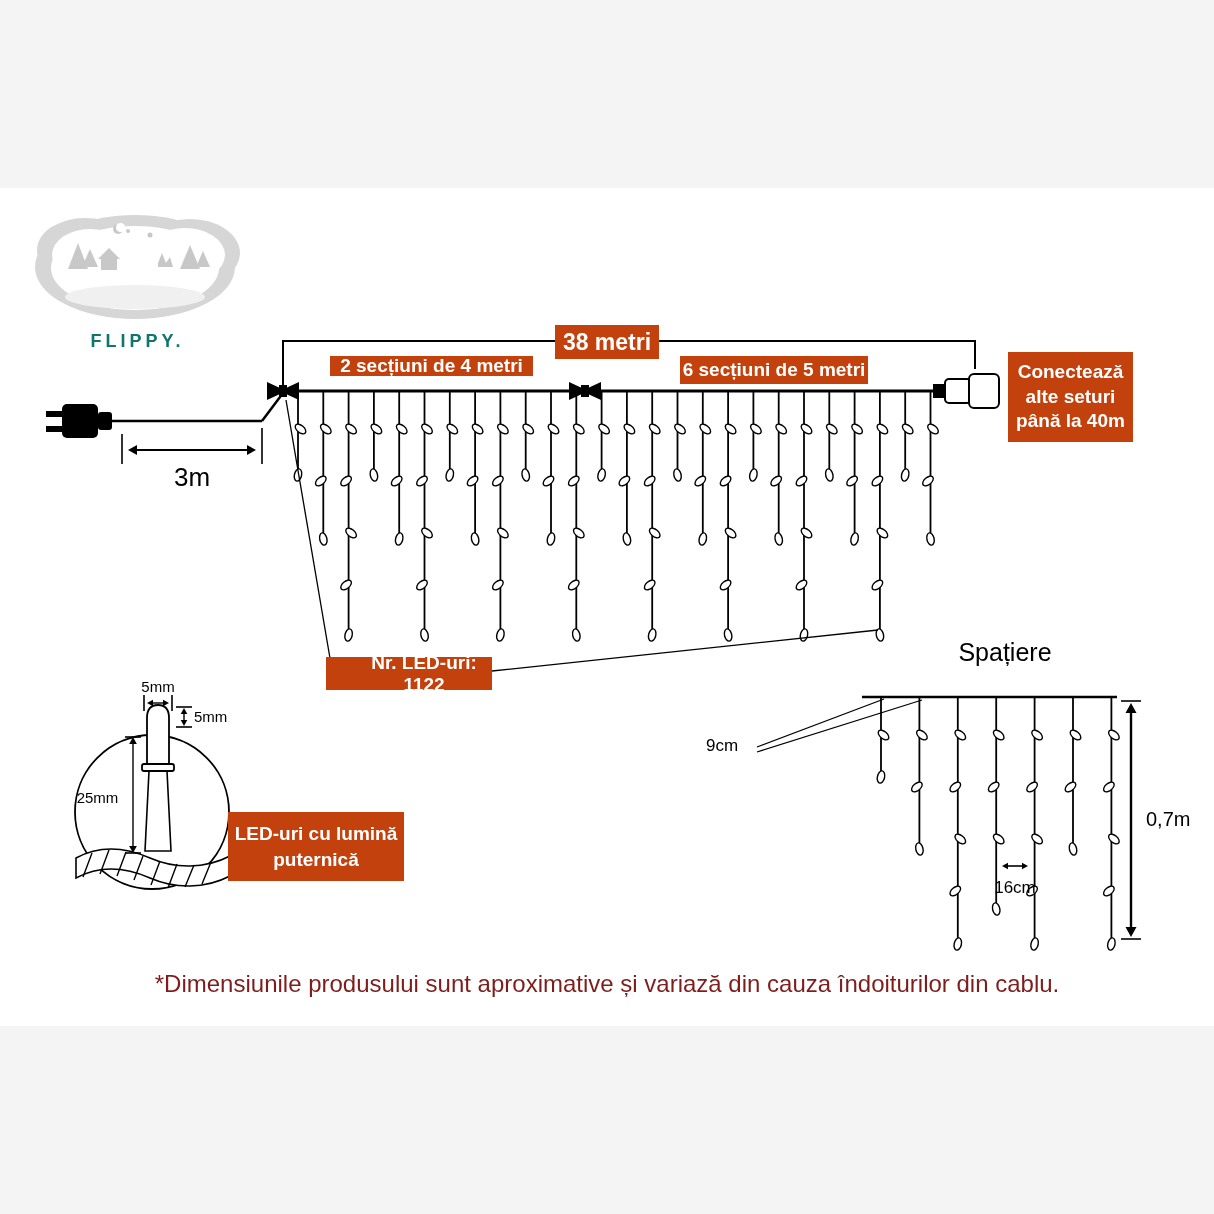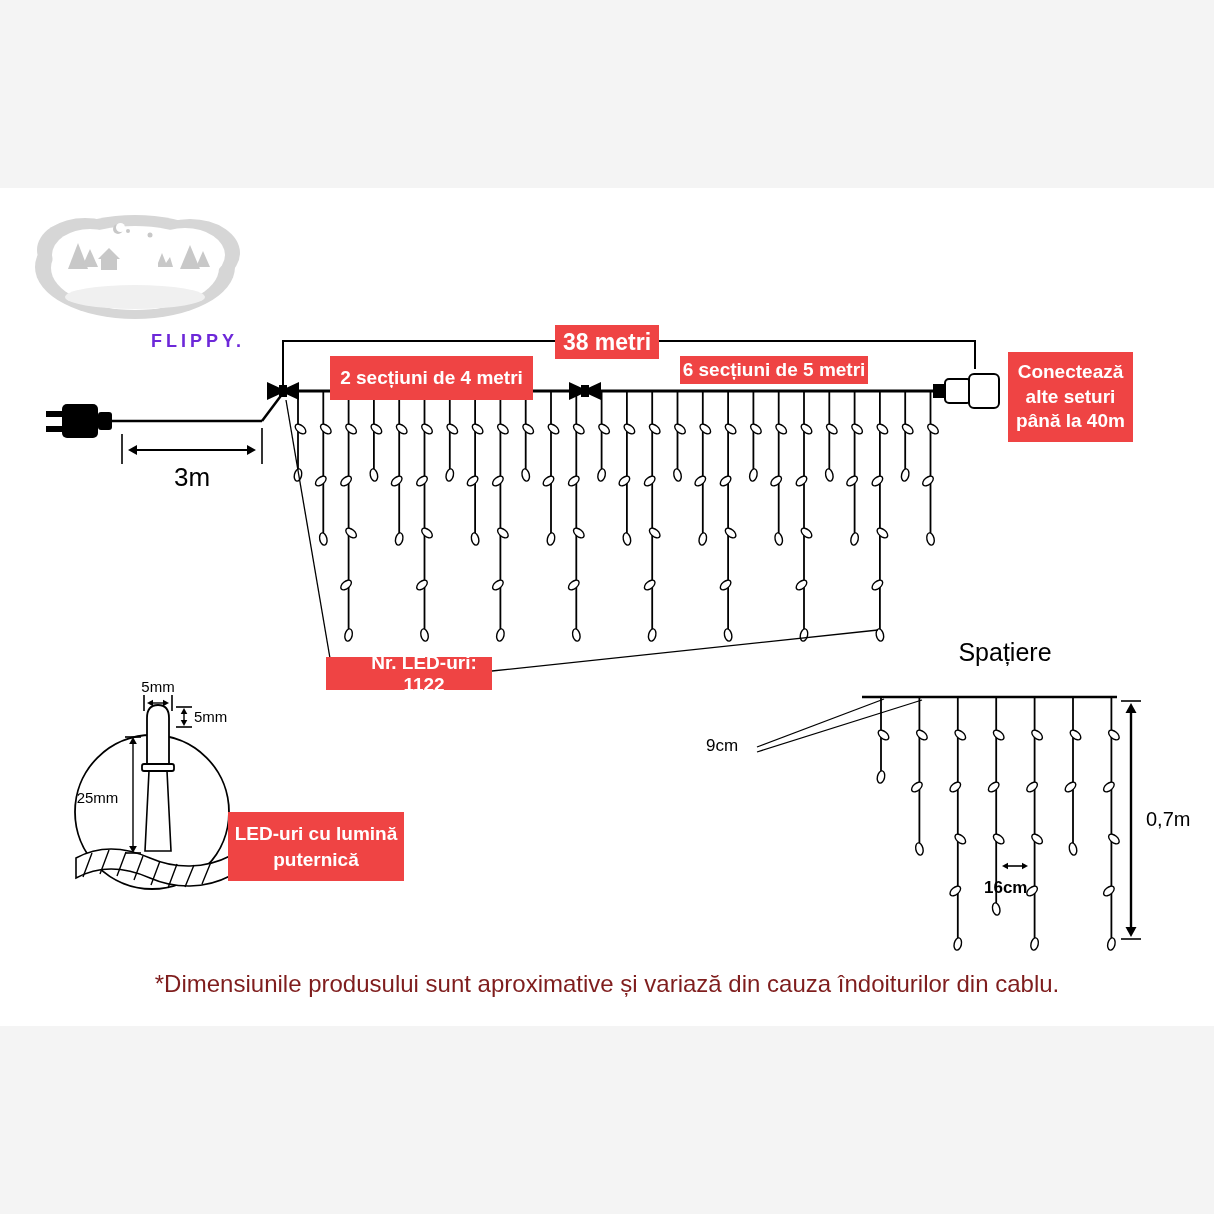--- a/index.html
+++ b/index.html
@@ -10,42 +10,42 @@
   .band{position:absolute;left:0;width:1214px;background:#f4f4f4;}
   .band.top{top:0;height:188px;}
   .band.bottom{top:1026px;height:188px;}
   svg.overlay{position:absolute;left:0;top:0;}
   .abs{position:absolute;}
   .page-title{
     left:0;top:232px;width:1214px;text-align:center;
     font-size:52px;font-weight:bold;color:#0e0e0e;letter-spacing:1px;
   }
   .blackbox{
-    background:#ef4444;color:#fff;display:flex;align-items:center;justify-content:center;
+    background:#c2410c;color:#fff;display:flex;align-items:center;justify-content:center;
     text-align:center;font-weight:bold;box-sizing:border-box;
   }
   .bb-38{left:555px;top:325px;width:104px;height:34px;font-size:23px;}
-  .bb-secL{left:330px;top:356px;width:203px;height:44px;font-size:19px;}
+  .bb-secL{left:330px;top:356px;width:203px;height:20px;font-size:19px;}
   .bb-secR{left:680px;top:356px;width:188px;height:28px;font-size:19px;}
   .bb-connect{left:1008px;top:352px;width:125px;padding:8px 6px;font-size:19px;line-height:1.3;}
   .bb-ledcount{left:326px;top:657px;width:166px;height:33px;font-size:19px;padding-left:30px;}
   .bb-lednote{left:228px;top:812px;width:176px;padding:9px 6px;font-size:19px;line-height:1.35;}
   .lbl-3m{left:122px;top:462px;width:140px;text-align:center;font-size:26px;}
   .lbl-ledsize-title{left:40px;top:668px;width:240px;text-align:center;font-size:25px;}
   .lbl-spacing-title{left:920px;top:638px;width:170px;text-align:center;font-size:25px;}
   .lbl-sm{font-size:15px;}
   .lbl-5w{left:120px;top:678px;width:76px;text-align:center;}
   .lbl-5t{left:194px;top:708px;}
   .lbl-25{left:70px;top:789px;width:55px;text-align:center;}
   .lbl-9{left:706px;top:736px;font-size:17px;}
-  .lbl-16{left:984px;top:878px;width:62px;font-size:17px;font-weight:bold;}
+  .lbl-16{left:984px;top:878px;width:62px;text-align:center;font-size:17px;}
   .lbl-07{left:1146px;top:808px;font-size:20px;}
   .footnote{left:0;top:970px;width:1214px;text-align:center;font-size:24px;color:#7f1d1d;}
-  .logo-flippy{left:30px;top:331px;width:215px;text-align:right;font-size:18px;font-weight:bold;
-    letter-spacing:4px;color:#6d28d9;}
+  .logo-flippy{left:30px;top:331px;width:215px;text-align:center;font-size:18px;font-weight:bold;
+    letter-spacing:4px;color:#0f766e;}
   .logo-script{left:30px;top:342px;width:215px;text-align:center;font-size:34px;color:#c3c3c3;
     font-family:"DejaVu Serif", serif;font-style:italic;}
 </style>
 </head>
 <body>
 
 <div class="stage">
 
   <div class="band top"></div>
   <div class="band bottom"></div>

